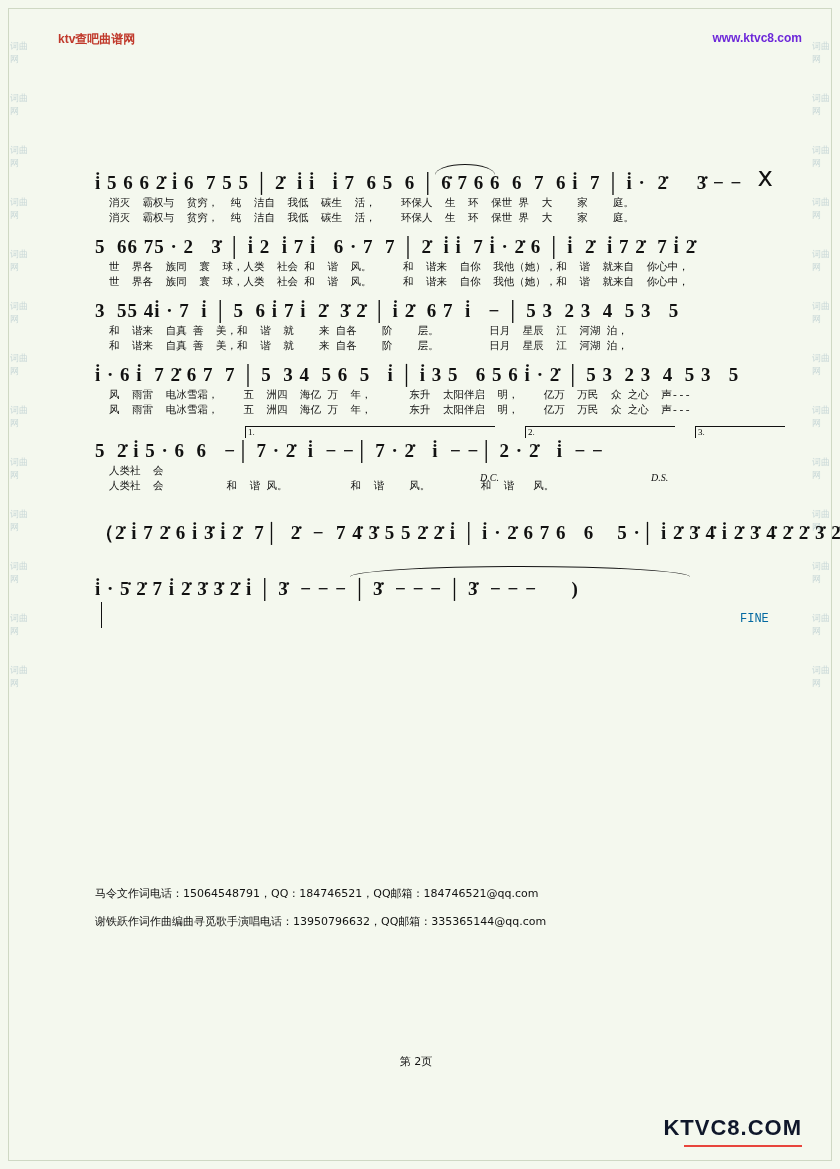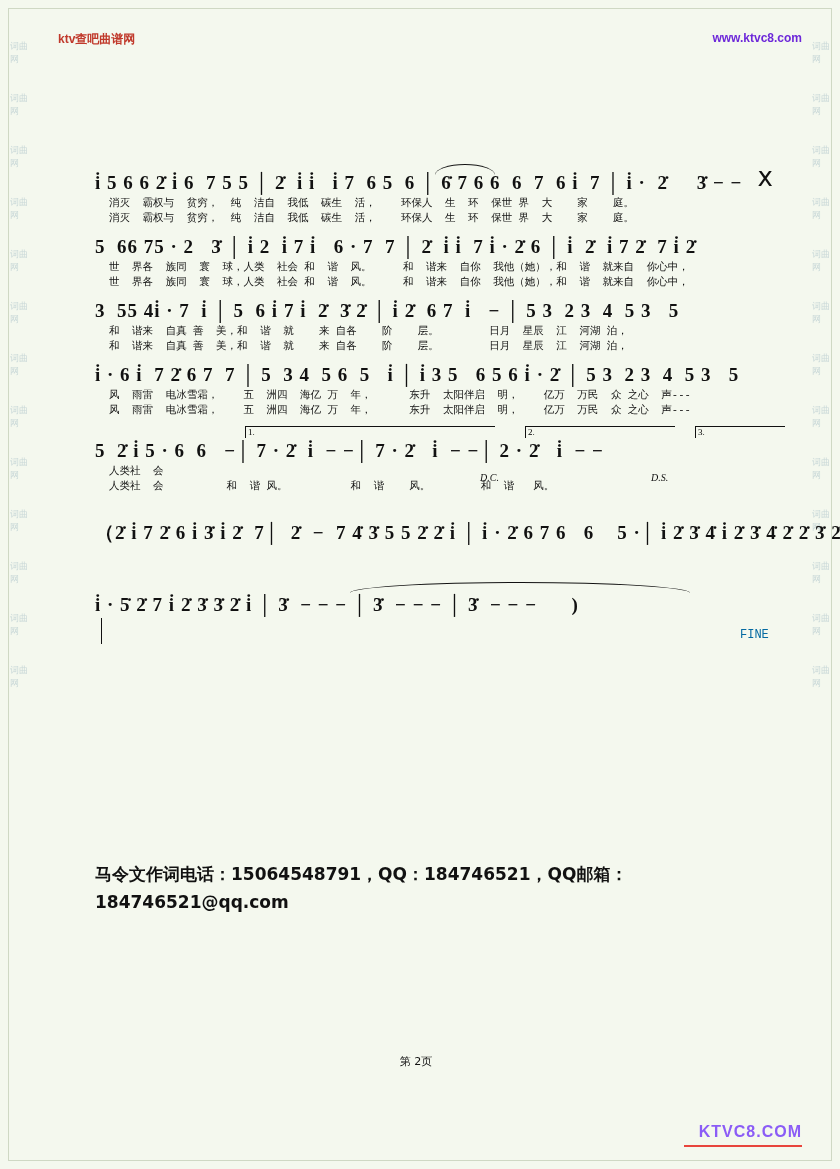--- a/index.html
+++ b/index.html
@@ -88,34 +88,34 @@
     font-family:"Liberation Mono", monospace;
     font-size:12px;color:#0369a1;
   }
 
   .final-bar{
     display:inline-block;width:1px;height:26px;background:#111;
     vertical-align:-6px;margin-left:6px;
   }
 
   .credits{
-    position:absolute;left:95px;top:860px;width:700px;
+    position:absolute;left:95px;top:880px;width:700px;
     font-family:"DejaVu Sans", sans-serif;
-    font-size:17px;color:#111;line-height:28px;font-weight:bold;
+    font-size:11px;color:#111;line-height:28px;
   }
   .pagenum{
     position:absolute;left:0;right:8px;top:1054px;text-align:center;
     font-family:"DejaVu Sans", sans-serif;
     font-size:11px;color:#111;
   }
   .ktvc-logo{
     position:absolute;right:38px;bottom:28px;
     font-family:"Liberation Sans", sans-serif;
-    font-size:16px;font-weight:bold;
-    color:#8b5cf6;letter-spacing:1px;
+    font-size:22px;font-weight:bold;
+    color:#0f172a;letter-spacing:1px;
   }
   .ktvc-underline{
     position:absolute;right:38px;bottom:22px;
     width:118px;height:2px;background:#e8453c;
   }
 </style>
 </head>
 <body>
 
 <div class="page-border"></div>
@@ -193,29 +193,30 @@
     <div class="dc" style="left:385px;top:46px;">D.C.</div>
     <div class="dc" style="left:556px;top:46px;">D.S.</div>
     <div class="lyrics">人类社  会</div>
     <div class="lyrics">人类社  会          和  谐 风。          和  谐    风。        和  谐   风。</div>
   </div>
 
   <div class="sysrow" style="margin-top:26px;">
     <div class="notes">（2̇ i̇ 7 2̇ 6 i̇ 3̇ i̇ 2̇  7│  2̇  −  7 4̇ 3̇ 5 5 2̇ 2̇ i̇ │ i̇ · 2̇ 6 7 6   6    5 ·│ i̇ 2̇ 3̇ 4̇ i̇ 2̇ 3̇ 4̇ 2̇ 2̇ 3̇ 2̇ 7</div>
   </div>
 
-  <div class="sysrow" style="margin-top:46px;">
+  <div class="sysrow" style="margin-top:30px;">
     <div class="slur" style="left:255px;top:-10px;width:340px;"></div>
     <div class="notes">i̇ · 5̇ 2̇ 7 i̇ 2̇ 3̇ 3̇ 2̇ i̇ │ 3̇  − − − │ 3̇  − − − │ 3̇  − − −      )</div>
     <div class="fine" style="left:645px;top:36px;">FINE</div>
     <span class="final-bar"></span>
   </div>
 
 </div>
 
 <div class="credits">
   <div>马令文作词电话：15064548791，QQ：184746521，QQ邮箱：184746521@qq.com</div>
+  <div>谢铁跃作词作曲编曲寻觅歌手演唱电话：13950796632，QQ邮箱：335365144@qq.com</div>
 </div>
 
 <div class="pagenum">第 2页</div>
 
 <div class="ktvc-logo">KTVC8.COM</div>
 <div class="ktvc-underline"></div>
 
 </body></html>

